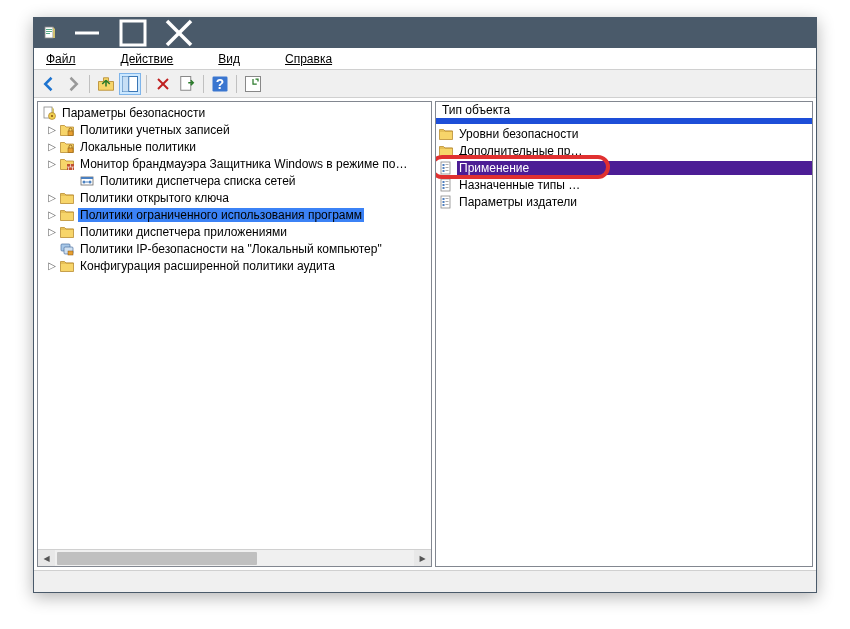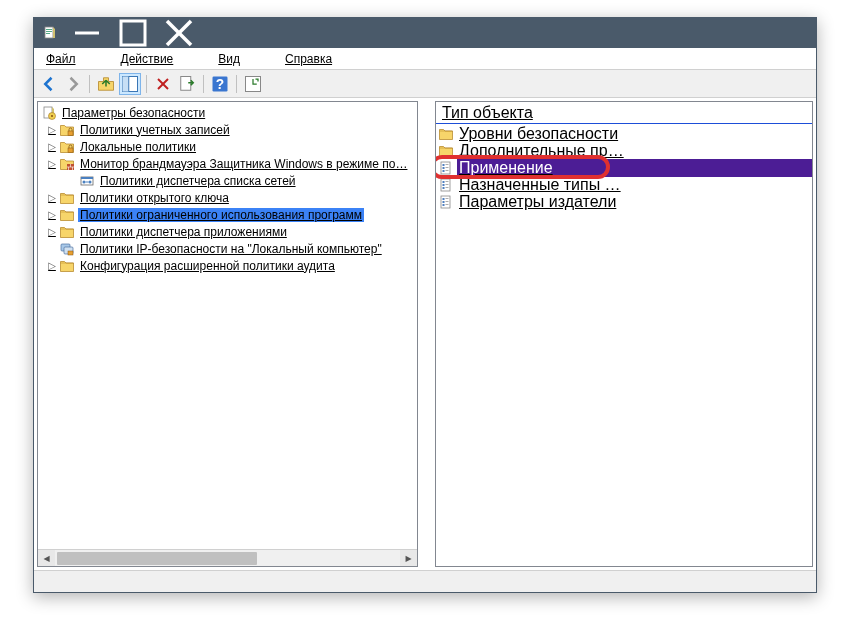--- a/index.html
+++ b/index.html
@@ -10,40 +10,40 @@
   .titlebar .title { flex: 1; }
   .titlebar .btns { display: flex; }
   .titlebar .btn { width: 46px; height: 30px; display: flex; align-items: center; justify-content: center; color: #fff; cursor: pointer; }
   .menubar { height: 22px; background: #fff; border-bottom: 1px solid #d0d0d0; display: flex; align-items: center; padding: 0 4px; font-size: 12px; gap: 29px; }
   .menubar .item { padding: 2px 8px; cursor: pointer; }
   .menubar .item span.u { text-decoration: underline; }
   .toolbar { height: 28px; background: #f0f0f0; border-bottom: 1px solid #d0d0d0; display: flex; align-items: center; padding: 0 4px; gap: 2px; }
   .toolbar .tbtn { width: 22px; height: 22px; display: flex; align-items: center; justify-content: center; cursor: pointer; border: 1px solid transparent; }
   .toolbar .tbtn.pressed { border: 1px solid #7eb4ea; background: #cce8ff; }
   .toolbar .sep { width: 1px; height: 18px; background: #c0c0c0; margin: 0 3px; }
-  .content { flex: 1; display: flex; padding: 3px; gap: 17px; overflow: hidden; text-decoration: underline; }
+  .content { flex: 1; display: flex; padding: 3px; gap: 3px; overflow: hidden; }
   .pane { border: 1px solid #828790; background: #fff; overflow: hidden; position: relative; }
   .left { flex: 1; display: flex; flex-direction: column; }
   .right { width: 378px; display: flex; flex-direction: column; }
   .tree { flex: 1; overflow: auto; font-size: 12px; padding: 2px 0; }
   .tree-row { display: flex; align-items: center; height: 17px; white-space: nowrap; cursor: pointer; }
   .tree-row .exp { width: 12px; text-align: center; color: #666; font-size: 10px; margin-left: 2px; }
   .tree-row .ico { width: 16px; height: 16px; margin: 0 3px 0 1px; display: inline-flex; flex-shrink: 0; }
   .tree-row .lbl { padding: 0 2px; }
   .tree-row.selected .lbl { background: #3b82f6; }
   .tree-row.root { padding-left: 2px; }
   .tree-row.child { padding-left: 6px; }
   .tree-row.gchild { padding-left: 26px; }
   .hscroll { height: 17px; background: #f0f0f0; border-top: 1px solid #d0d0d0; position: relative; }
   .hscroll .arr { position: absolute; top: 0; width: 17px; height: 17px; background: #e8e8e8; display: flex; align-items: center; justify-content: center; font-size: 8px; color: #555; cursor: pointer; }
   .hscroll .arr.l { left: 0; }
   .hscroll .arr.r { right: 0; }
   .hscroll .thumb { position: absolute; top: 2px; left: 19px; width: 200px; height: 13px; background: #c0c0c0; border-radius: 1px; }
-  .list-header { height: 22px; background: #fff; border-bottom: 1px solid #1d4ed8; display: flex; align-items: center; font-size: 16px; padding-left: 6px; }
-  .list { flex: 1; overflow: auto; font-size: 16px; padding: 1px 0; }
+  .list-header { height: 22px; background: #fff; border-bottom: 6px solid #1d4ed8; display: flex; align-items: center; font-size: 12px; padding-left: 6px; }
+  .list { flex: 1; overflow: auto; font-size: 12px; padding: 1px 0; }
   .list-row { display: flex; align-items: center; height: 17px; cursor: pointer; padding-left: 2px; position: relative; }
   .list-row .ico { width: 16px; height: 16px; margin-right: 3px; display: inline-flex; flex-shrink: 0; }
   .list-row .lbl { padding: 0 2px; flex: 1; }
   .list-row.selected .lbl { background: #4c1d95; color: #fff; }
   .highlight-ring { position: absolute; left: -6px; top: -4px; width: 180px; height: 24px; border: 4px solid #e03030; border-radius: 12px; pointer-events: none; z-index: 10; }
   .statusbar { height: 22px; background: #f0f0f0; border-top: 1px solid #d0d0d0; }
   svg { width: 100%; height: 100%; }
 </style>
 </head>
 <body>

